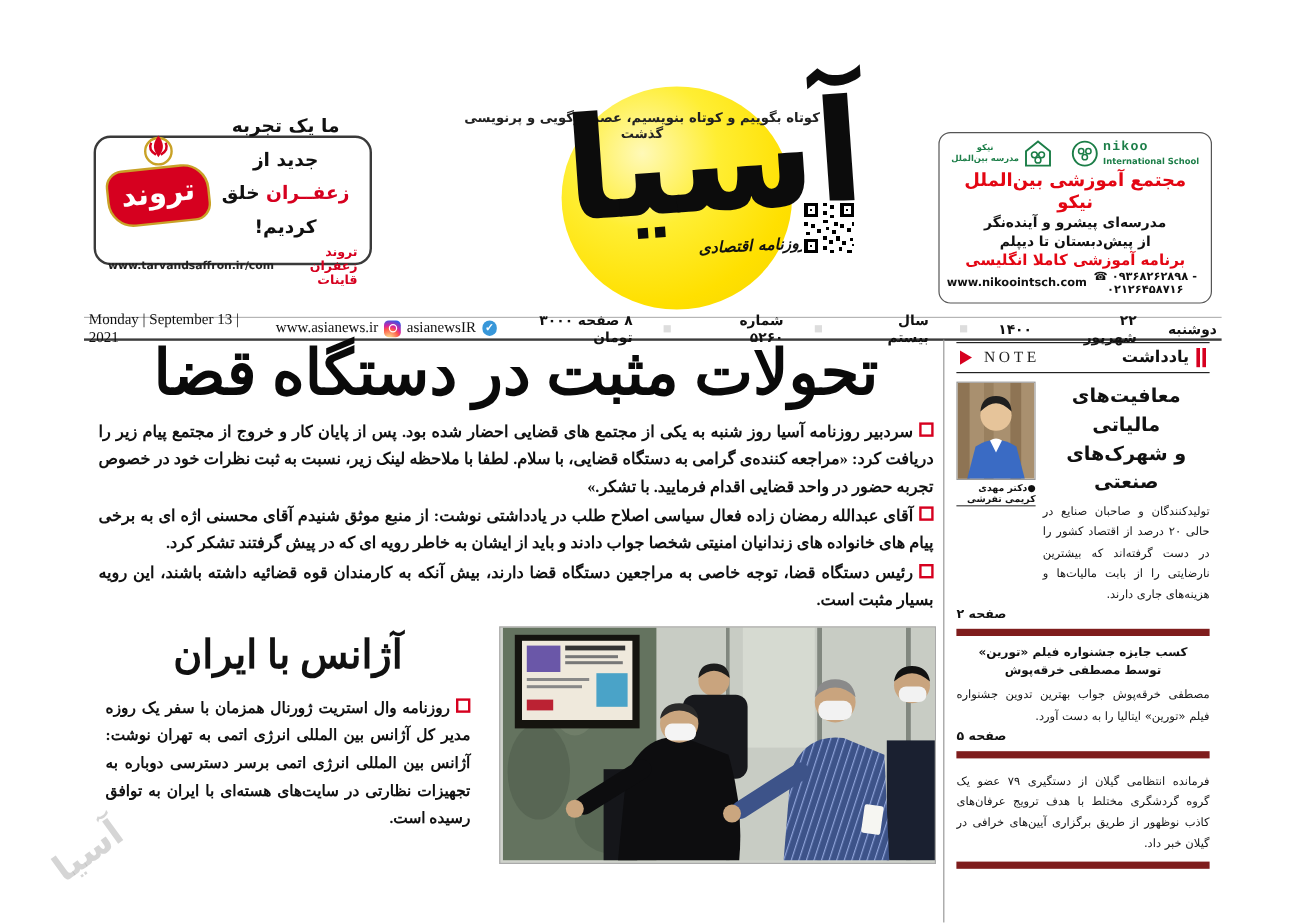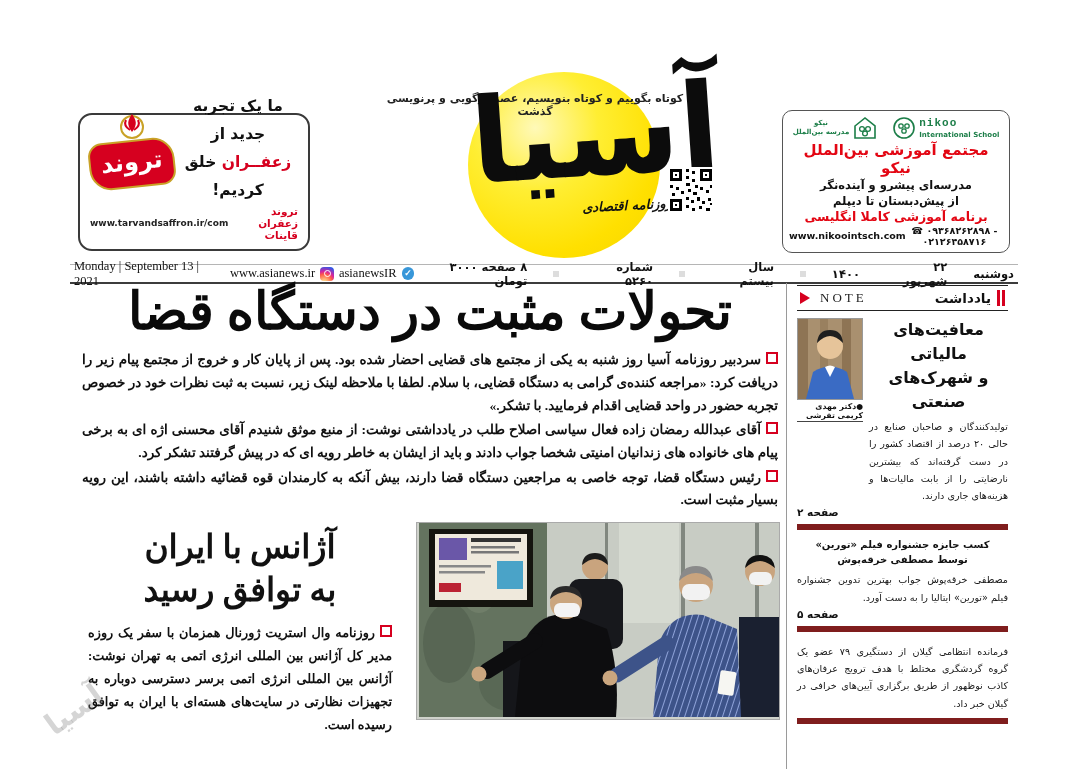--- a/index.html
+++ b/index.html
@@ -1,21 +1,21 @@
 <!DOCTYPE html>
 <html lang="fa" dir="rtl"><head>
 <meta charset="utf-8">
 <style>
   html,body{margin:0;padding:0;background:#fff;}
   .page{position:relative;width:1080px;height:769px;background:#ffffff;overflow:hidden;
         font-family:"DejaVu Sans",sans-serif;direction:rtl;color:#111;}
   
   .ad{position:absolute;background:#fff;box-sizing:border-box;}
-  .ad-tarvand{left:78px;top:113px;width:232px;height:138px;border:2px solid #3a3a3a;border-radius:14px;
-              display:flex;flex-direction:column;justify-content:flex-end;padding:6px 8px;}
+  .ad-tarvand{left:78px;top:113px;width:232px;height:108px;border:2px solid #3a3a3a;border-radius:14px;
+              display:flex;flex-direction:column;justify-content:center;padding:6px 8px;}
   .tarvand-main{display:flex;direction:rtl;align-items:center;flex:1;}
   .tarvand-logo{width:88px;display:flex;flex-direction:column;align-items:center;}
   .tarvand-brandbox{background:#d6001f;color:#fff;font-weight:bold;font-size:24px;line-height:1;
                     padding:8px 10px 12px;border-radius:14px 22px 14px 22px;transform:rotate(-6deg);
                     border:2px solid #c9a227;}
   .tarvand-text{flex:1;text-align:center;font-weight:bold;font-size:15.5px;line-height:1.8;}
   .red{color:#d6001f;}
   .tarvand-footer{display:flex;direction:rtl;justify-content:space-between;align-items:center;
                   font-size:10.5px;font-weight:bold;padding:0 2px 2px;}
   .tarvand-footer .url{direction:ltr;font-size:9px;color:#222;}
@@ -337,21 +337,20 @@
             <path d="M260 58 Q262 43 277 43 Q292 43 294 58 Q286 50 277 50 Q268 50 260 58 Z" fill="#8a8a8a"></path>
             <rect x="263" y="61" width="28" height="16" rx="7" fill="#f2f2f2"></rect>
             <line x1="248" y1="120" x2="198" y2="152" stroke="#3d5389" stroke-width="15" stroke-linecap="round"></line>
             <circle cx="191" cy="155" r="7.5" fill="#caa67f"></circle>
             <rect x="300" y="148" width="16" height="24" rx="2" fill="#f6f6f2" transform="rotate(8 308 160)"></rect>
           </svg>
         </div>
         <div class="agency-text">
           <h2 class="agency-h">
             <div>آژانس با ایران</div>
-            <div>به توافق رسید</div>
           </h2>
           <div class="agency-body"><span class="sq"></span><span>روزنامه وال استریت ژورنال همزمان با سفر یک روزه مدیر کل آژانس بین المللی انرژی اتمی به تهران نوشت: آژانس بین المللی انرژی اتمی برسر دسترسی دوباره به تجهیزات نظارتی در سایت‌های هسته‌ای با ایران به توافق رسیده است.</span></div>
         </div>
       </div>
 
     </div>
   </div>
 
   <div class="watermark">آسیا</div>
 </div>

